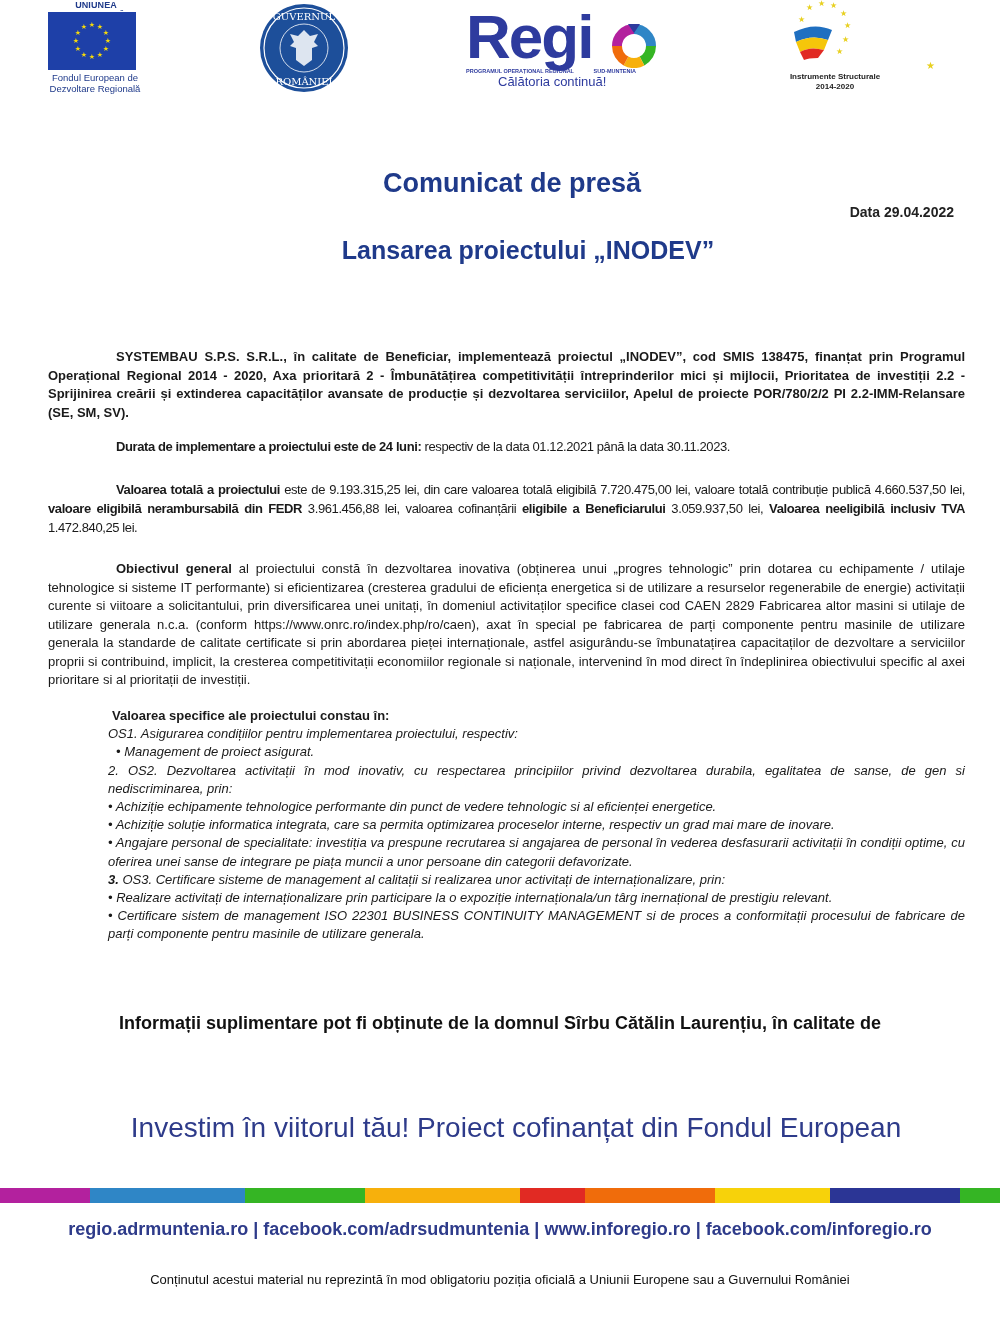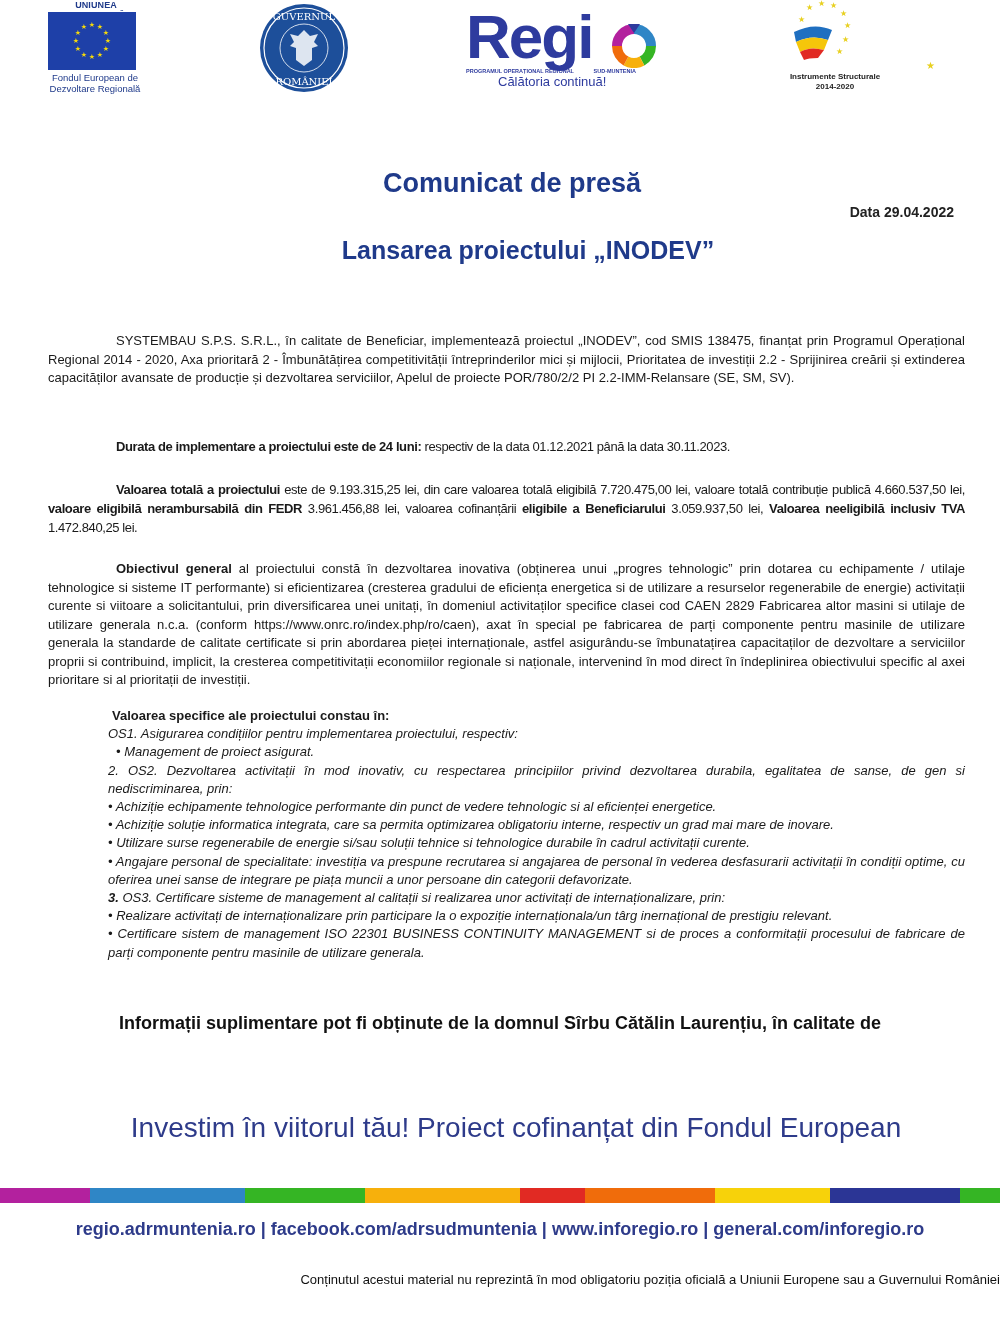--- a/index.html
+++ b/index.html
@@ -23,38 +23,38 @@
   
   .title { left:12px; width:1000px; top:168px; text-align:center; font-size:27px; font-weight:bold; color:#1f3a8a; }
   .date { right:46px; top:204px; font-size:14px; font-weight:bold; color:#222; }
   .subtitle { left:0; width:1000px; top:236px; text-align:center; font-size:25px; font-weight:bold; color:#1f3a8a;margin-left:28px; }
 
   
   .para { left:48px; width:917px; font-size:13px; line-height:18.5px; text-align:justify; color:#1a1a1a; }
   .indent { text-indent:68px; }
   .cond { letter-spacing:-0.4px; }
   .italic { }
-  .p1 { top:332px; font-weight:normal; }
+  .p1 { top:348px; font-weight:bold; }
   .p2 { top:438px; }
   .p3 { top:480px; line-height:19px; }
   .p4 { top:560px; }
   .os-block { left:108px; top:707px; width:857px; font-size:13px; line-height:18.2px; }
   .os-block .line { white-space:nowrap; }
   .os-block .just { text-align:justify; white-space:normal; }
   .os-block .heading { font-style:normal; font-weight:bold; margin-left:4px; }
   .os-block .it { font-style:italic; }
   .os-block .sub-bullet { padding-left:8px; }
 
   .contact { left:0; width:1000px; top:1012px; text-align:center; font-size:18px; font-weight:bold; line-height:22px; color:#111; }
 
   .invest { left:16px; width:1000px; top:1114px; text-align:center; font-size:28px; line-height:28px; color:#2e3b8a; }
   .stripe { left:0; top:1188px; width:1000px; height:15px; display:flex; }
   .stripe div { height:100%; }
   .links { left:0; width:1000px; top:1219px; text-align:center; font-size:18px; font-weight:bold; color:#2e3b8a; }
-  .disclaimer { left:0; width:1000px; top:1272px; text-align:right; font-size:13px; color:#111; }
+  .disclaimer { left:0; width:1000px; top:1272px; text-align:center; font-size:13px; color:#111; }
   b { font-weight:bold; }
 </style>
 </head>
 <body>
 
 <div class="abs eu-caption-top">UNIUNEA EUROPEANĂ</div>
 <div class="abs eu-flag">
   <svg width="88" height="58" viewBox="0 0 88 58">
     <rect width="88" height="58" fill="#1e40a8"></rect>
     <g fill="#f5d90a" font-size="7" text-anchor="middle" font-family="DejaVu Sans, sans-serif">
@@ -148,22 +148,21 @@
 <div class="abs para p4 indent">
   <b>Obiectivul general</b><span> al proiectului constă în </span><span class="italic">dezvoltarea inovativa (obținerea unui „progres tehnologic” prin dotarea cu echipamente / utilaje tehnologice si sisteme IT performante) si eficientizarea (cresterea gradului de eficiența energetica si de utilizare a resurselor regenerabile de energie) activitații curente si viitoare a solicitantului, prin diversificarea unei unitați, în domeniul activitaților specifice clasei cod CAEN 2829 Fabricarea altor masini si utilaje de utilizare generala n.c.a. (conform https://www.onrc.ro/index.php/ro/caen), axat în special pe fabricarea de parți componente pentru masinile de utilizare generala la standarde de calitate certificate si prin abordarea pieței internaționale, astfel asigurându-se îmbunatațirea capacitaților de dezvoltare a serviciilor proprii si contribuind, implicit, la cresterea competitivitații economiilor regionale si naționale, intervenind în mod direct în îndeplinirea obiectivului specific al axei prioritare si al prioritații de investiții.</span>
 </div>
 
 <div class="abs os-block">
   <div class="line heading">Valoarea specifice ale proiectului constau în:</div>
   <div class="line it">OS1. Asigurarea condițiilor pentru implementarea proiectului, respectiv:</div>
   <div class="line it sub-bullet">• Management de proiect asigurat.</div>
   <div class="just it">2. OS2. Dezvoltarea activitații în mod inovativ, cu respectarea principiilor privind dezvoltarea durabila, egalitatea de sanse, de gen si nediscriminarea, prin:</div>
   <div class="line it">• Achiziție echipamente tehnologice performante din punct de vedere tehnologic si al eficienței energetice.</div>
-  <div class="line it">• Achiziție soluție informatica integrata, care sa permita optimizarea obligatoriu interne, respectiv un grad mai mare de inovare.</div>
-  <div class="line it">• Utilizare surse regenerabile de energie si/sau soluții tehnice si tehnologice durabile în cadrul activitații curente.</div>
+  <div class="line it">• Achiziție soluție informatica integrata, care sa permita optimizarea proceselor interne, respectiv un grad mai mare de inovare.</div>
   <div class="just it">• Angajare personal de specialitate: investiția va prespune recrutarea si angajarea de personal în vederea desfasurarii activitații în condiții optime, cu oferirea unei sanse de integrare pe piața muncii a unor persoane din categorii defavorizate.</div>
   <div class="line it"><b>3.</b><span> OS3. Certificare sisteme de management al calitații si realizarea unor activitați de internaționalizare, prin:</span></div>
   <div class="line it">• Realizare activitați de internaționalizare prin participare la o expoziție internaționala/un târg inernațional de prestigiu relevant.</div>
   <div class="just it">• Certificare sistem de management ISO 22301 BUSINESS CONTINUITY MANAGEMENT si de proces a conformitații procesului de fabricare de parți componente pentru masinile de utilizare generala.</div>
 </div>
 
 <div class="abs contact">
   <div>Informații suplimentare pot fi obținute de la domnul Sîrbu Cătălin Laurențiu, în calitate de</div>
 </div>
 
@@ -177,16 +176,16 @@
   <div style="width: 12%; background: rgb(53, 181, 36);"></div>
   <div style="width: 15.5%; background: rgb(247, 176, 12);"></div>
   <div style="width: 6.5%; background: rgb(225, 42, 35);"></div>
   <div style="width: 13%; background: rgb(240, 108, 11);"></div>
   <div style="width: 11.5%; background: rgb(247, 210, 10);"></div>
   <div style="width: 13%; background: rgb(43, 53, 149);"></div>
   <div style="width: 4%; background: rgb(53, 181, 36);"></div>
 </div>
 
 <div class="abs links">
-  <span>regio.adrmuntenia.ro</span><span> | </span><span>facebook.com/adrsudmuntenia</span><span> | </span><span>www.inforegio.ro</span><span> | </span><span>general.com/inforegio.ro</span>
+  <span>regio.adrmuntenia.ro</span><span> | </span><span>facebook.com/adrsudmuntenia</span><span> | </span><span>www.inforegio.ro</span><span> | </span><span>facebook.com/inforegio.ro</span>
 </div>
 
 <div class="abs disclaimer">Conținutul acestui material nu reprezintă în mod obligatoriu poziția oficială a Uniunii Europene sau a Guvernului României</div>
 
 </body></html>

